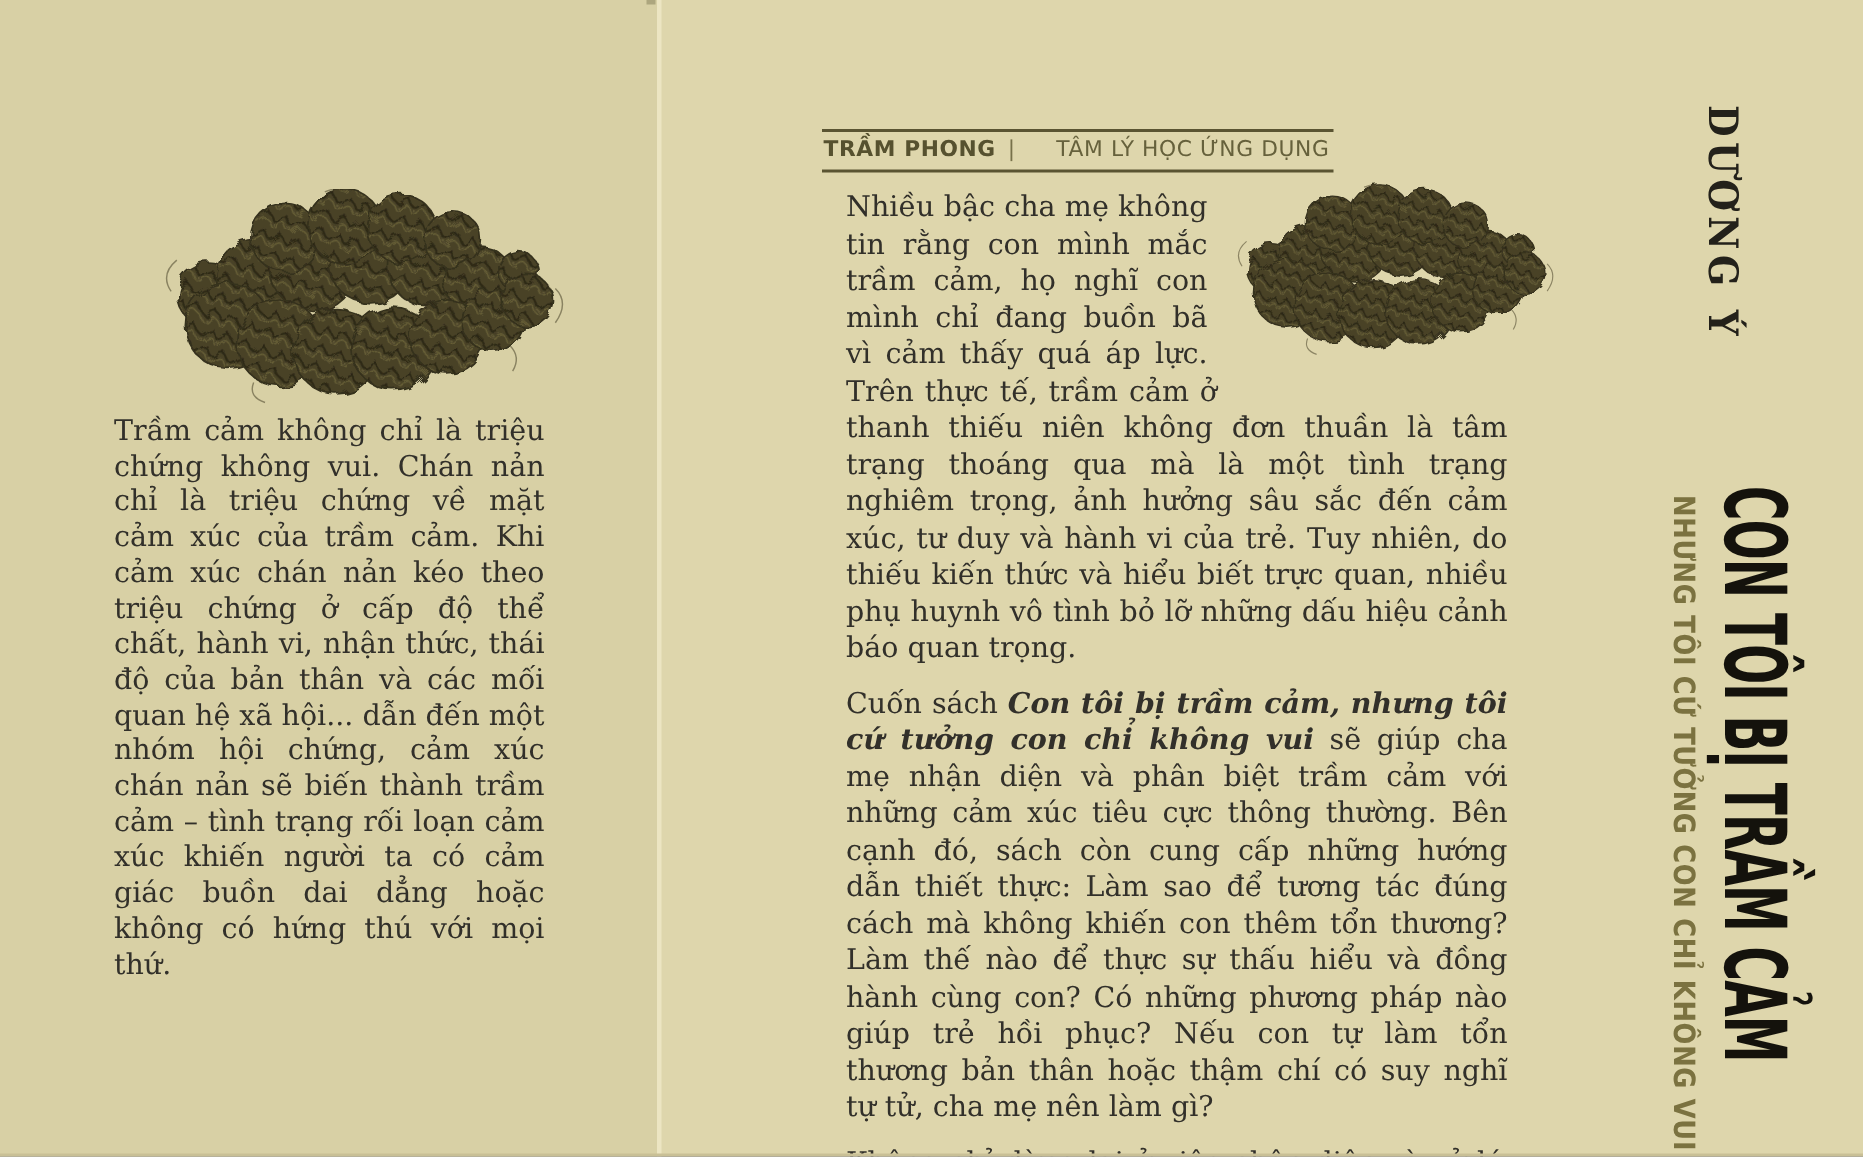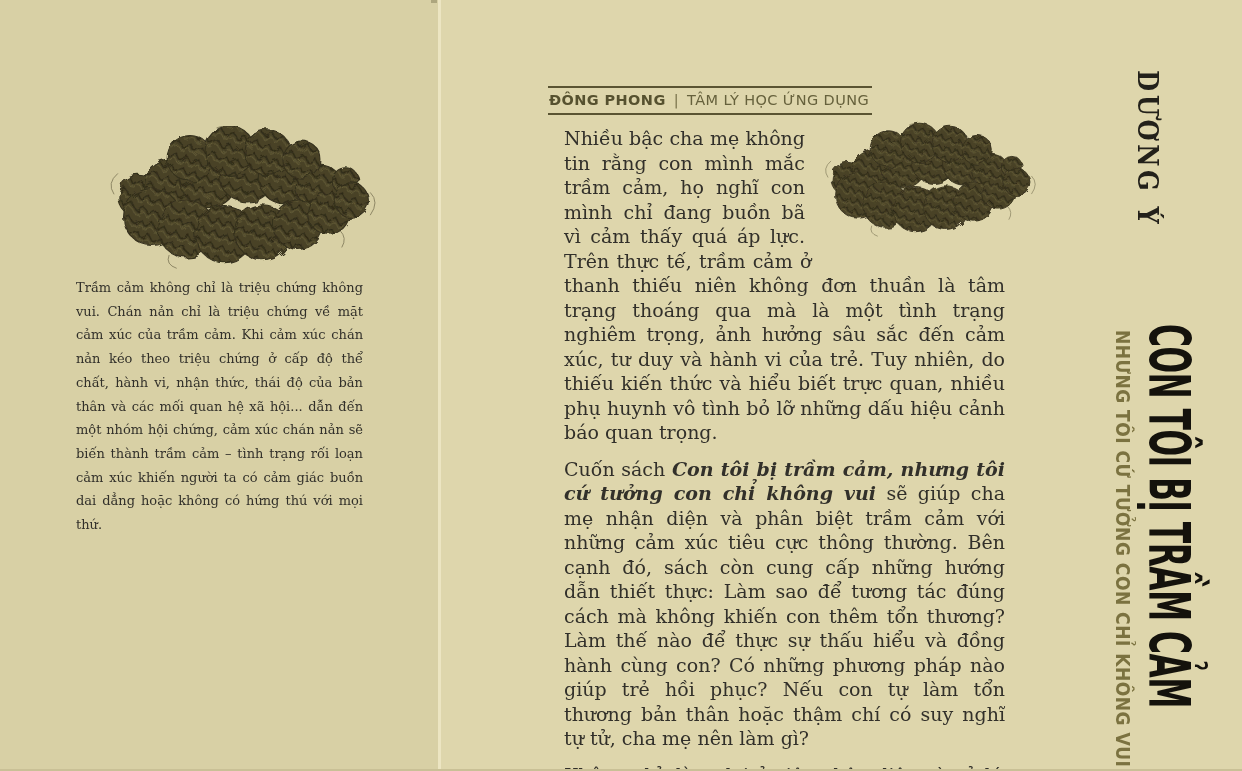--- a/index.html
+++ b/index.html
@@ -25,36 +25,36 @@
   .bottom-edge{
     position:absolute;left:0;bottom:0;width:1242px;height:2px;
     background:#c9c096;
   }
   
   .flap-cloud{
     position:absolute;left:98px;top:126px;width:294px;height:148px;
   }
   .flap-blurb{
     position:absolute;left:76px;top:276px;width:287px;
-    font-size:13px;line-height:23.7px;
+    font-size:19px;line-height:23.7px;
     color:#32302a;text-align:justify;
   }
   
   .pub-header{
     position:absolute;left:548px;top:86px;
     display:inline-block;
     border-top:2px solid #5a5432;border-bottom:2px solid #5a5432;
     padding:4px 3px 5px 1px;
     font-family:"DejaVu Sans", sans-serif;
     font-size:14.5px;letter-spacing:.4px;
     color:#56512f;white-space:nowrap;
   }
   .pub-name{font-weight:bold;}
   .pub-sep{color:#77714a;font-weight:normal;padding:0 3px;}
-  .pub-imprint{font-weight:normal;color:#66613c;}
+  .pub-imprint{font-weight:normal;color:#66613c;margin-left:19px;}
   .body-copy{
     position:absolute;left:548px;top:126px;width:457px;
     font-size:19px;line-height:24.5px;
     color:#32302a;text-align:justify;
   }
   .body-copy p{margin:0 0 12px 16px;}
   .body-copy p:last-child{margin-bottom:0;}
   .book-title-inline{font-weight:bold;font-style:italic;}
   .cloud-float{
     float:right;
@@ -142,21 +142,21 @@
   <div class="fold-line"></div>
   <div class="fold-notch"></div>
 
   <svg class="flap-cloud" viewBox="0 0 300 156">
     <use href="#cloudsym"></use>
   </svg>
 
   <div class="flap-blurb">Trầm cảm không chỉ là triệu chứng không vui. Chán nản chỉ là triệu chứng về mặt cảm xúc của trầm cảm. Khi cảm xúc chán nản kéo theo triệu chứng ở cấp độ thể chất, hành vi, nhận thức, thái độ của bản thân và các mối quan hệ xã hội... dẫn đến một nhóm hội chứng, cảm xúc chán nản sẽ biến thành trầm cảm – tình trạng rối loạn cảm xúc khiến người ta có cảm giác buồn dai dẳng hoặc không có hứng thú với mọi thứ.</div>
 
   <div class="pub-header">
-    <span class="pub-name">ĐÔNG PHONG</span>
+    <span class="pub-name">TRẦM PHONG</span>
     <span class="pub-sep">|</span>
     <span class="pub-imprint">TÂM LÝ HỌC ỨNG DỤNG</span>
   </div>
 
   <div class="body-copy">
     <div class="cloud-float">
       <svg viewBox="0 0 300 156">
         <use href="#cloudsym"></use>
       </svg>
     </div>

